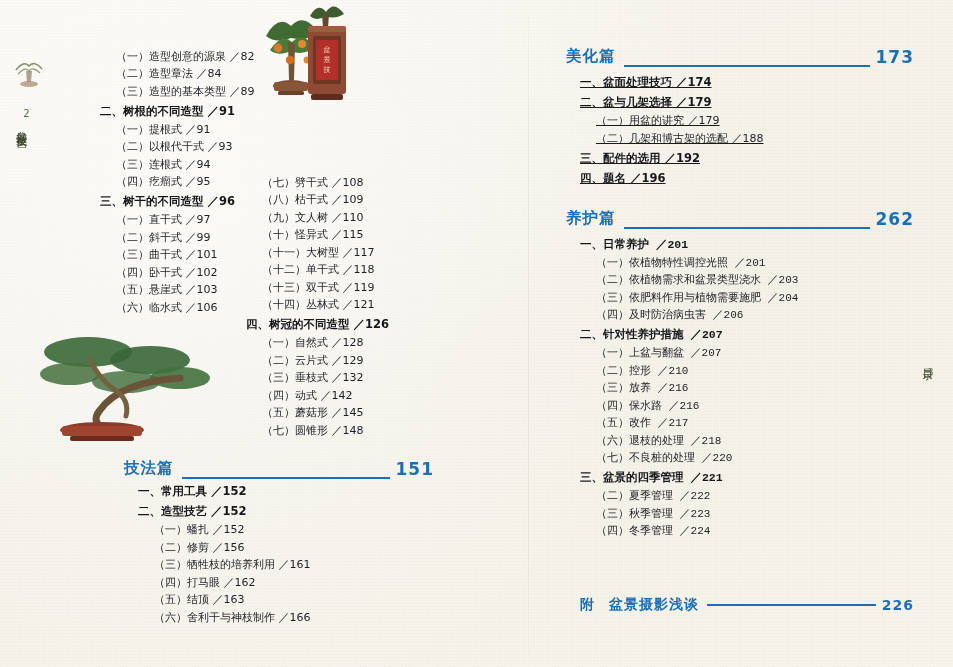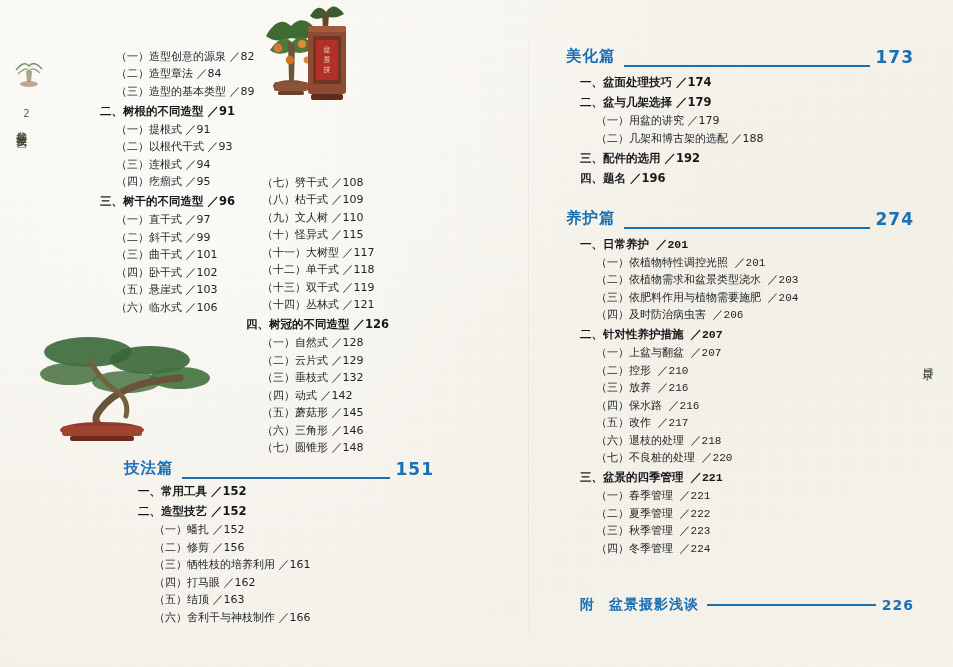--- a/index.html
+++ b/index.html
@@ -229,21 +229,20 @@
     <div class="lv3 ind2">（十一）大树型 ／117</div>
     <div class="lv3 ind2">（十二）单干式 ／118</div>
     <div class="lv3 ind2">（十三）双干式 ／119</div>
     <div class="lv3 ind2">（十四）丛林式 ／121</div>
     <div class="lv1 ind1">四、树冠的不同造型 ／126</div>
     <div class="lv3 ind2">（一）自然式 ／128</div>
     <div class="lv3 ind2">（二）云片式 ／129</div>
     <div class="lv3 ind2">（三）垂枝式 ／132</div>
     <div class="lv3 ind2">（四）动式 ／142</div>
     <div class="lv3 ind2">（五）蘑菇形 ／145</div>
-    <div class="lv3 ind2">（六）三角形 ／146</div>
     <div class="lv3 ind2">（七）圆锥形 ／148</div>
   </div>
 
 <div class="col" id="left-section" style="left:104px; top:458px; width:310px;margin-left:20px;">
   <div class="sec-head">
     <span>技法篇</span>
     <span class="rule"></span>
     <span class="pg">151</span>
   </div>
   <div id="left-section-entries">
@@ -258,51 +257,50 @@
     </div>
 </div>
 
 <div class="col" id="right-sections" style="left:566px; top:46px; width:348px;">
     <div style="margin-bottom: 22px;">
       <div class="sec-head">
         <span>美化篇</span>
         <span class="rule"></span>
         <span class="pg">173</span>
       </div>
-      <div style="margin-top: 8px;">
+      <div style="margin-top: 8px; text-decoration: underline;">
         <div class="lv1 ind1">一、盆面处理技巧 ／174</div>
         <div class="lv1 ind1">二、盆与几架选择 ／179</div>
         <div class="lv3 ind2">（一）用盆的讲究 ／179</div>
         <div class="lv3 ind2">（二）几架和博古架的选配 ／188</div>
         <div class="lv1 ind1">三、配件的选用 ／192</div>
         <div class="lv1 ind1">四、题名 ／196</div>
       </div>
     </div>
     <div style="margin-bottom: 22px;">
       <div class="sec-head">
         <span>养护篇</span>
         <span class="rule"></span>
-        <span class="pg">274</span>
+        <span class="pg">262</span>
       </div>
       <div style="margin-top: 8px; font-family: Liberation Mono, monospace;">
         <div class="lv1 ind1">一、日常养护 ／201</div>
         <div class="lv3 ind2">（一）依植物特性调控光照 ／201</div>
         <div class="lv3 ind2">（二）依植物需求和盆景类型浇水 ／203</div>
         <div class="lv3 ind2">（三）依肥料作用与植物需要施肥 ／204</div>
         <div class="lv3 ind2">（四）及时防治病虫害 ／206</div>
         <div class="lv1 ind1">二、针对性养护措施 ／207</div>
         <div class="lv3 ind2">（一）上盆与翻盆 ／207</div>
         <div class="lv3 ind2">（二）控形 ／210</div>
         <div class="lv3 ind2">（三）放养 ／216</div>
         <div class="lv3 ind2">（四）保水路 ／216</div>
         <div class="lv3 ind2">（五）改作 ／217</div>
         <div class="lv3 ind2">（六）退枝的处理 ／218</div>
         <div class="lv3 ind2">（七）不良桩的处理 ／220</div>
         <div class="lv1 ind1">三、盆景的四季管理 ／221</div>
-        <div class="lv3 ind2">（一）春季管理 ／221</div>
         <div class="lv3 ind2">（二）夏季管理 ／222</div>
         <div class="lv3 ind2">（三）秋季管理 ／223</div>
         <div class="lv3 ind2">（四）冬季管理 ／224</div>
       </div>
     </div>
   </div>
 
 <div class="col" id="appendix-row" style="left:580px; top:596px; width:334px;">
   <div class="appendix">
     <span class="ap-label">附</span>

